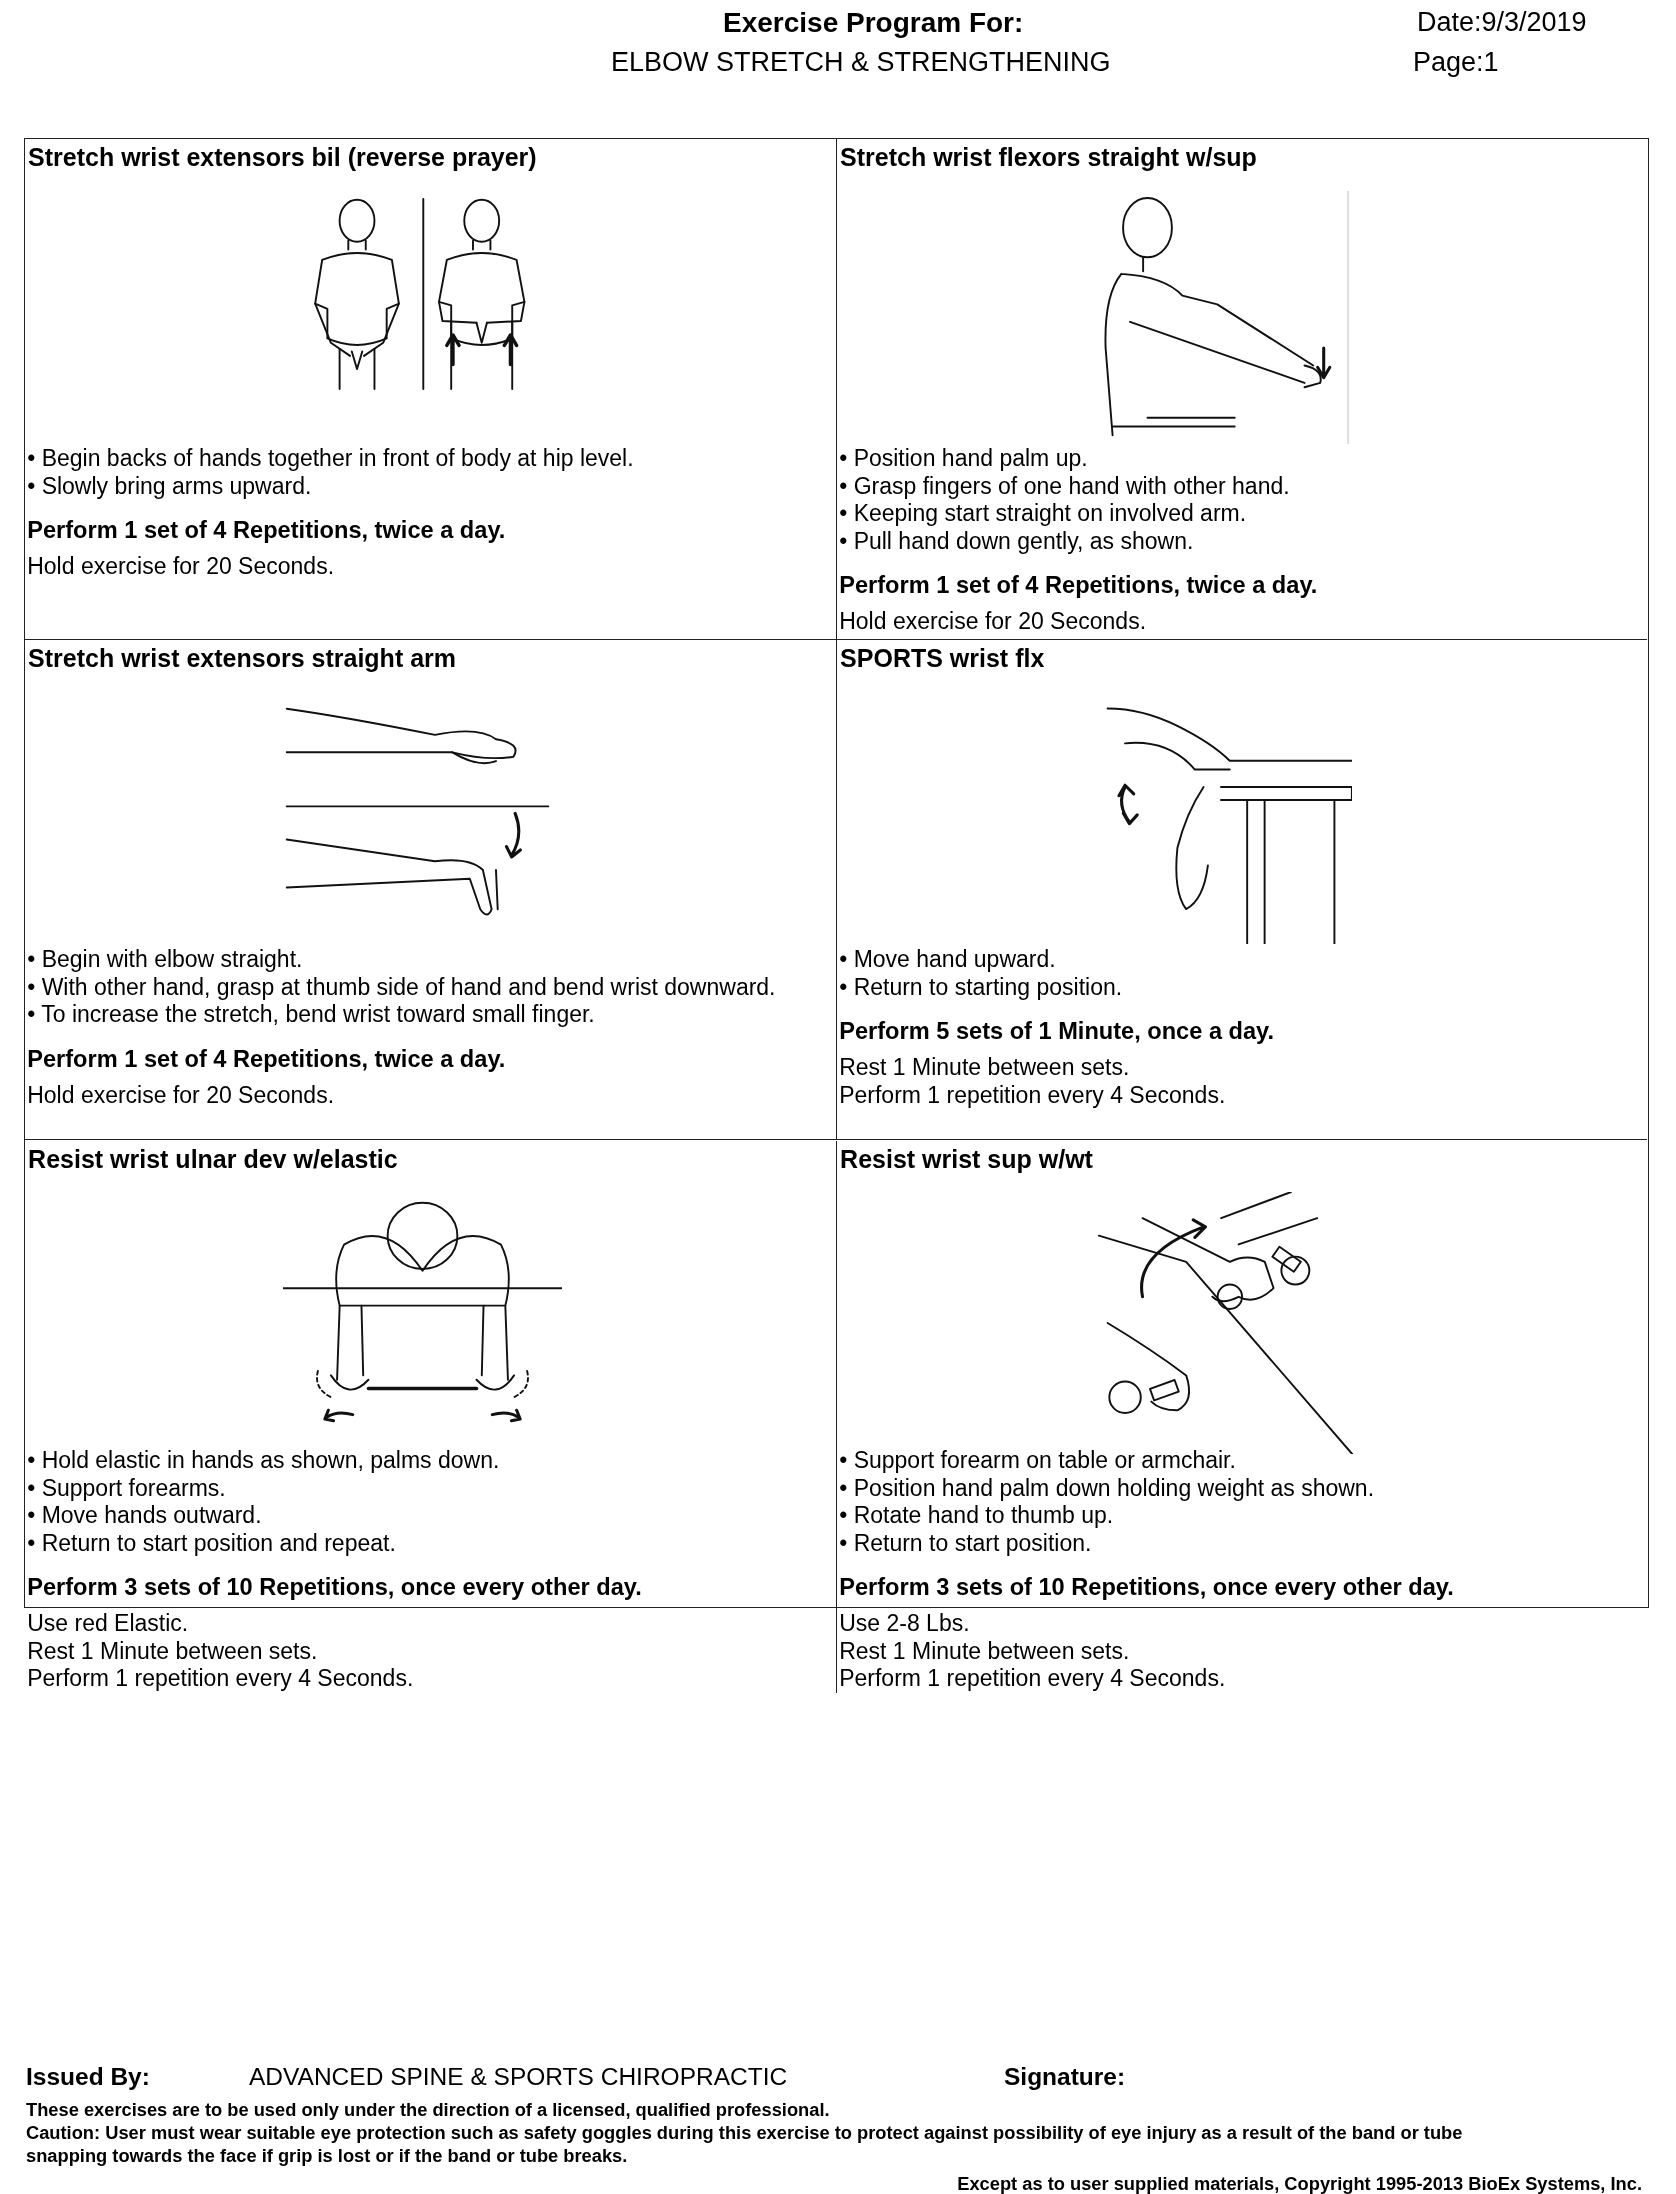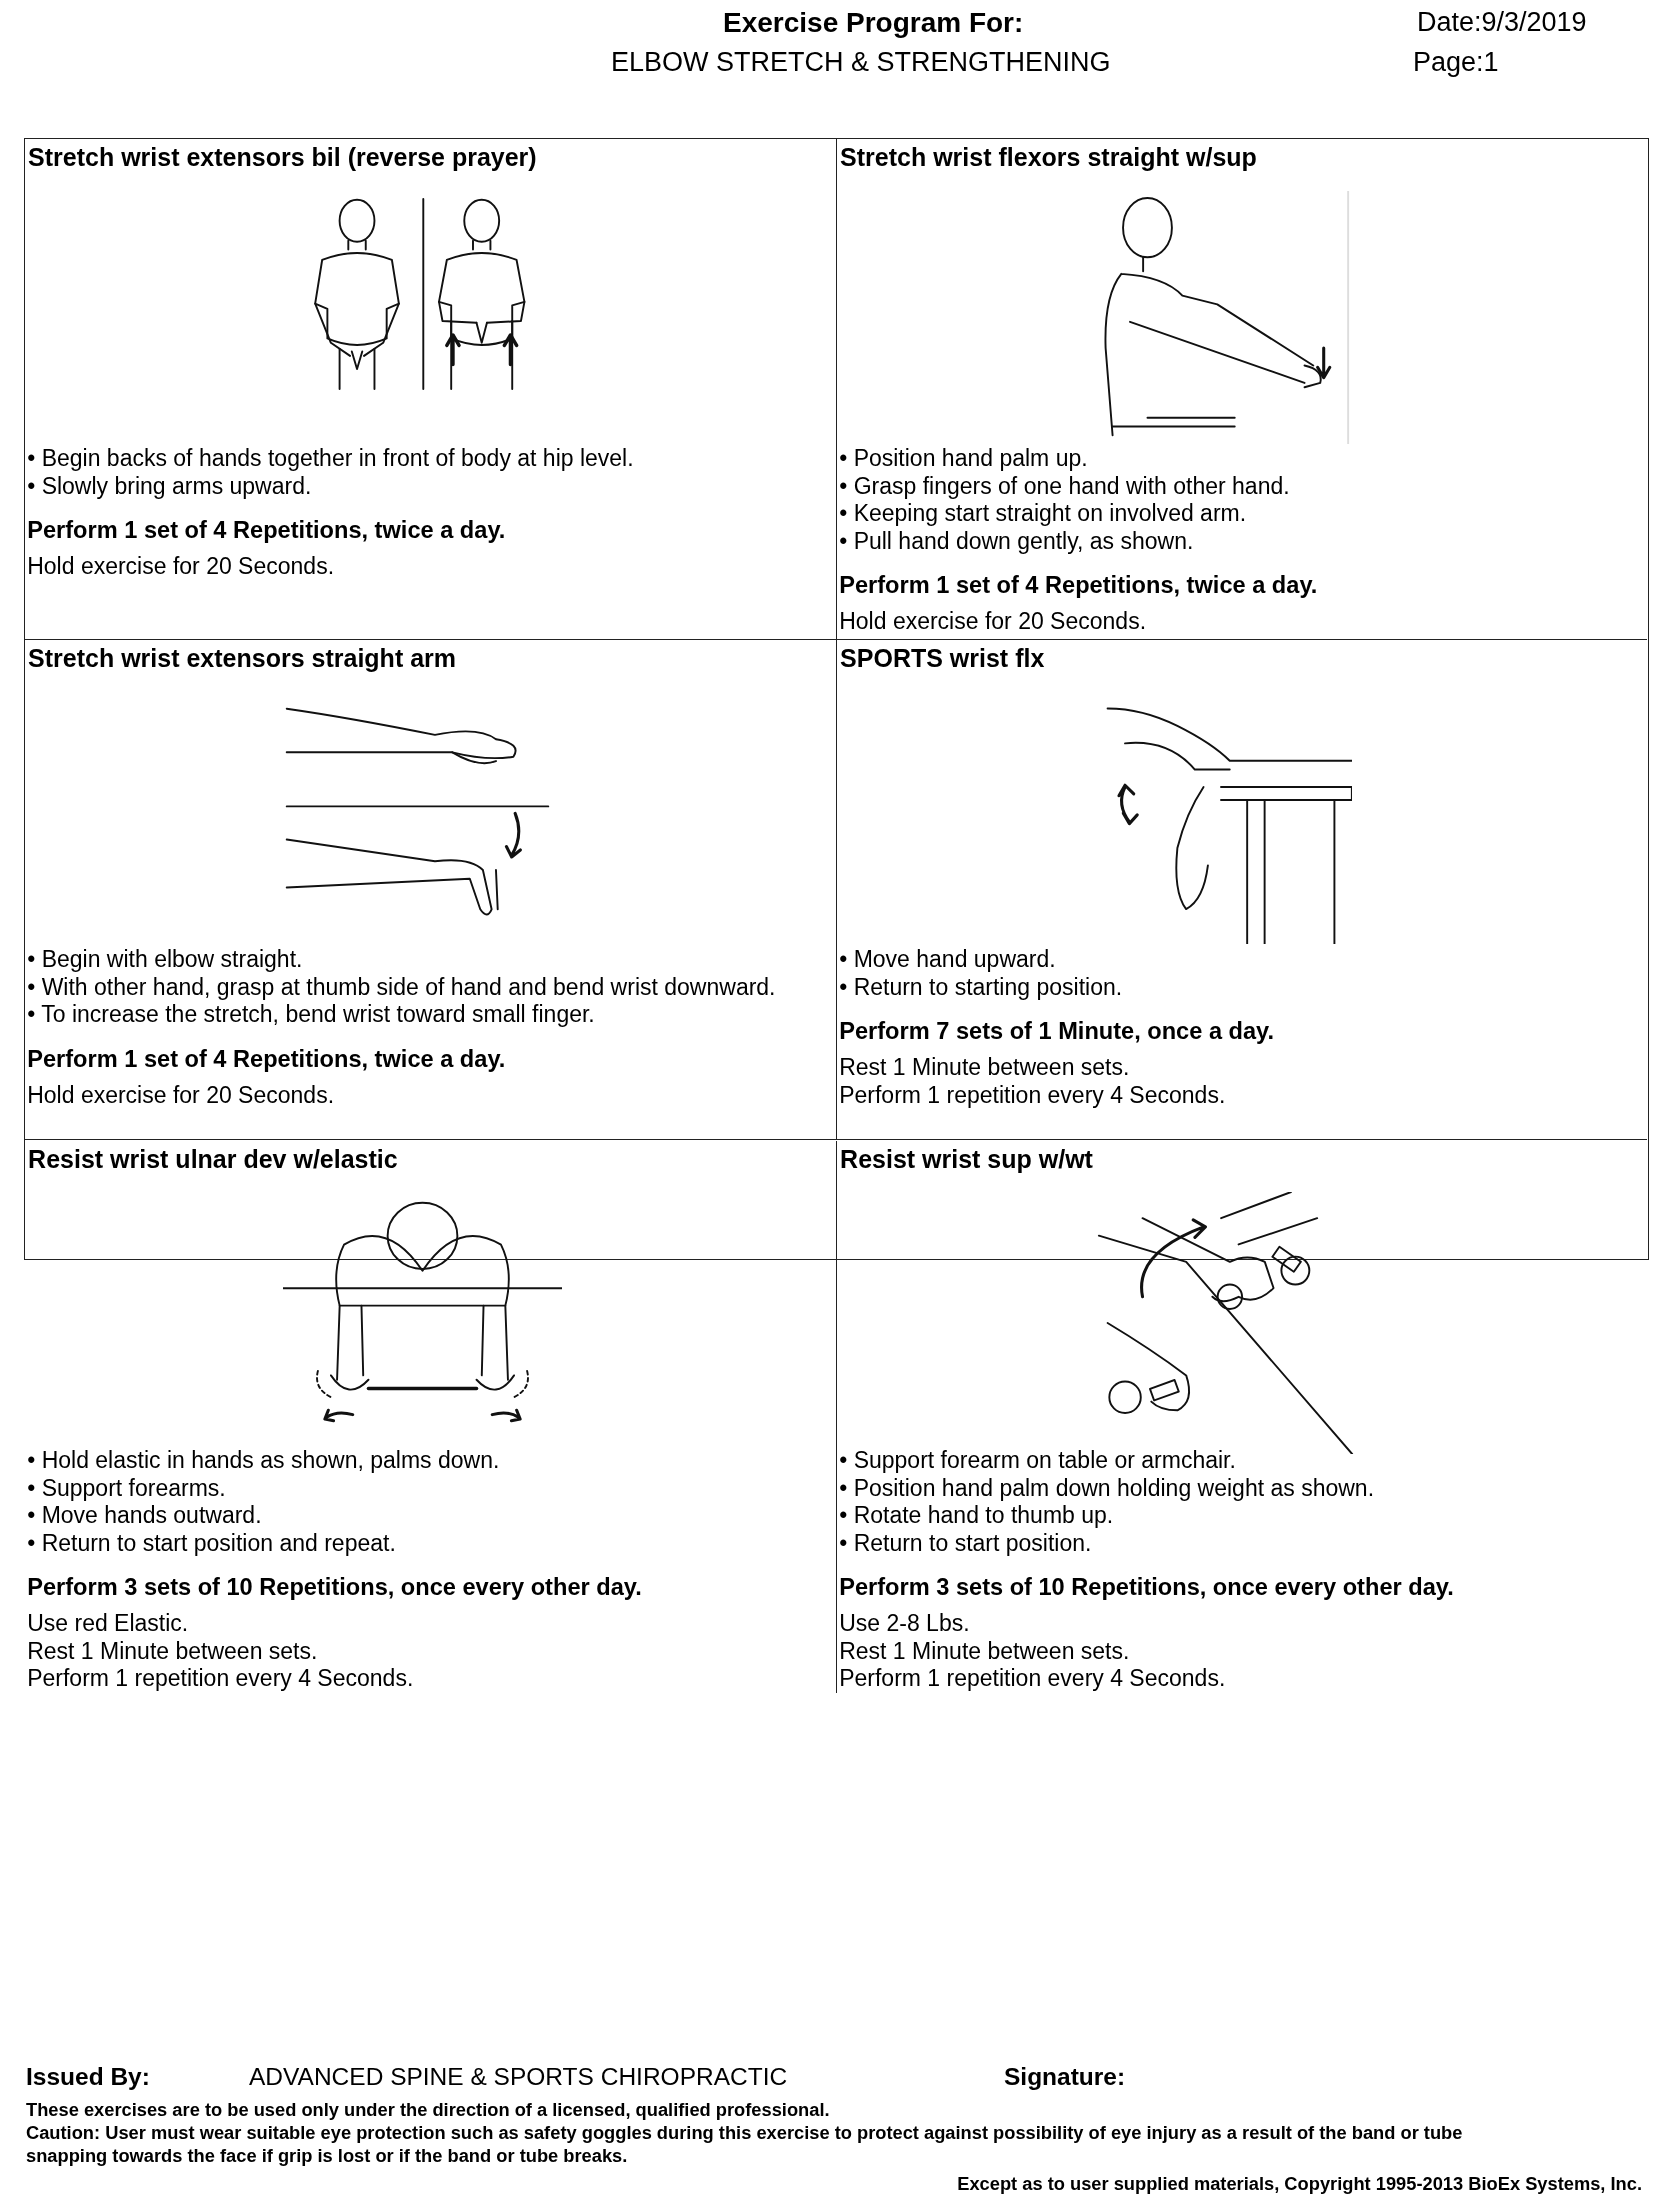--- a/index.html
+++ b/index.html
@@ -2,21 +2,21 @@
 <html style="font-size:14px"><head>
 <meta charset="utf-8">
 <style>
   html, body { margin: 0; padding: 0; background: #ffffff; }
   body { width: 1677px; height: 2195px; position: relative; overflow: hidden;
          font-family: "Liberation Sans", sans-serif; color: #000; }
   .hdr-title { position: absolute; left: 723px; top: 7px; font-size: 28px; font-weight: bold; }
   .hdr-sub { position: absolute; left: 611px; top: 47px; font-size: 27px; }
   .hdr-date { position: absolute; left: 1417px; top: 7px; font-size: 27px; }
   .hdr-page { position: absolute; left: 1413px; top: 47px; font-size: 27px; }
-  .grid { position: absolute; left: 23.6px; top: 138px; width: 1625px; height: 1122px;
+  .grid { position: absolute; left: 23.6px; top: 138px; width: 1625px; height: 1470px;
           border: 1.7px solid #222; box-sizing: border-box; }
   .cell { position: absolute; box-sizing: border-box; border-right: 1.7px solid #222; border-bottom: 1.7px solid #222; }
   .cell.right { border-right: none; }
   .cell.last { border-bottom: none; }
   .cell-title { position: absolute; left: 3.5px; top: 3.5px; font-size: 25px; font-weight: bold; white-space: nowrap; }
   .illus { position: absolute; top: 51px; height: 201px; }
   .text { position: absolute; left: 2.6px; font-size: 23px; line-height: 27.5px; white-space: nowrap; }
   .text .b { font-weight: bold; font-size: 23.6px; margin-top: 17px; margin-bottom: 8.7px; }
   .footer-label { position: absolute; font-size: 24.5px; font-weight: bold; }
   .footer-issuer { position: absolute; left: 249px; top: 2063px; font-size: 24.5px; }
@@ -109,21 +109,21 @@
       <path d="M20 20 Q60 20 100 40 Q140 60 160 80 L300 80"></path>
       <path d="M40 60 Q90 55 120 90 L160 90"></path>
       <path d="M150 110 L300 110 L300 125 L150 125"></path>
       <path d="M180 125 L180 290 M200 125 L200 290 M280 125 L280 290"></path>
       <path d="M130 110 Q110 140 100 180 Q95 230 110 250 Q130 240 135 200"></path>
       <path d="M40 110 Q30 130 45 150 M33 120 L40 108 L50 118 M38 140 L45 152 L54 142" stroke-width="3.5"></path>
     </svg>
     <div class="text" style="top:306px;">
       <div>• Move hand upward.</div>
       <div>• Return to starting position.</div>
-      <div class="b">Perform 7 sets of 1 Minute, once a day.</div>
+      <div class="b">Perform 5 sets of 1 Minute, once a day.</div>
       <div>Rest 1 Minute between sets.</div>
       <div>Perform 1 repetition every 4 Seconds.</div>
     </div>
   </div>
 
   <div class="cell last" style="left:0;top:1002px;width:812px;height:552px;">
     <div class="cell-title">Resist wrist ulnar dev w/elastic</div>
     <svg class="illus" style="left:258px;width:279px;height:236px;" viewBox="0 0 320 270">
       <ellipse cx="160" cy="50" rx="40" ry="38"></ellipse>
       <path d="M70 60 Q120 30 160 90 Q200 30 250 60 Q265 90 255 130 L65 130 Q55 90 70 60 Z"></path>

